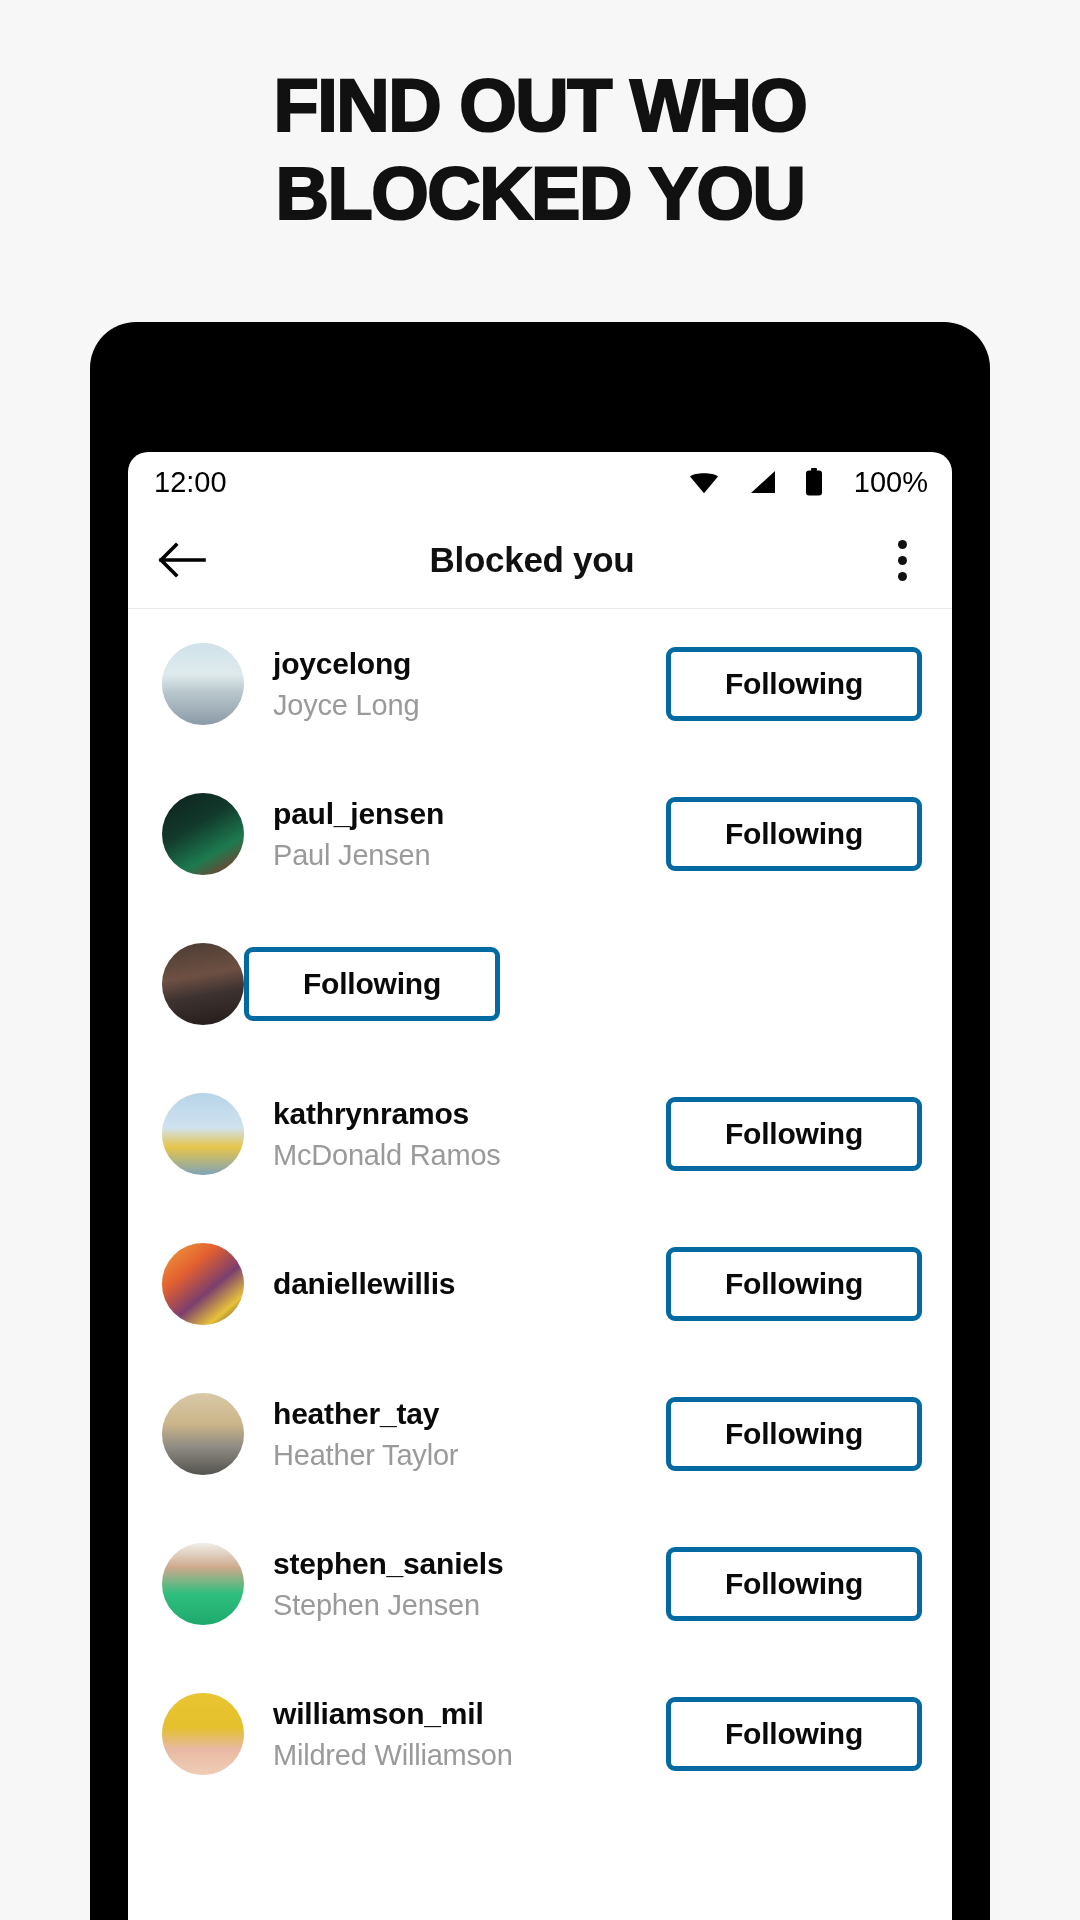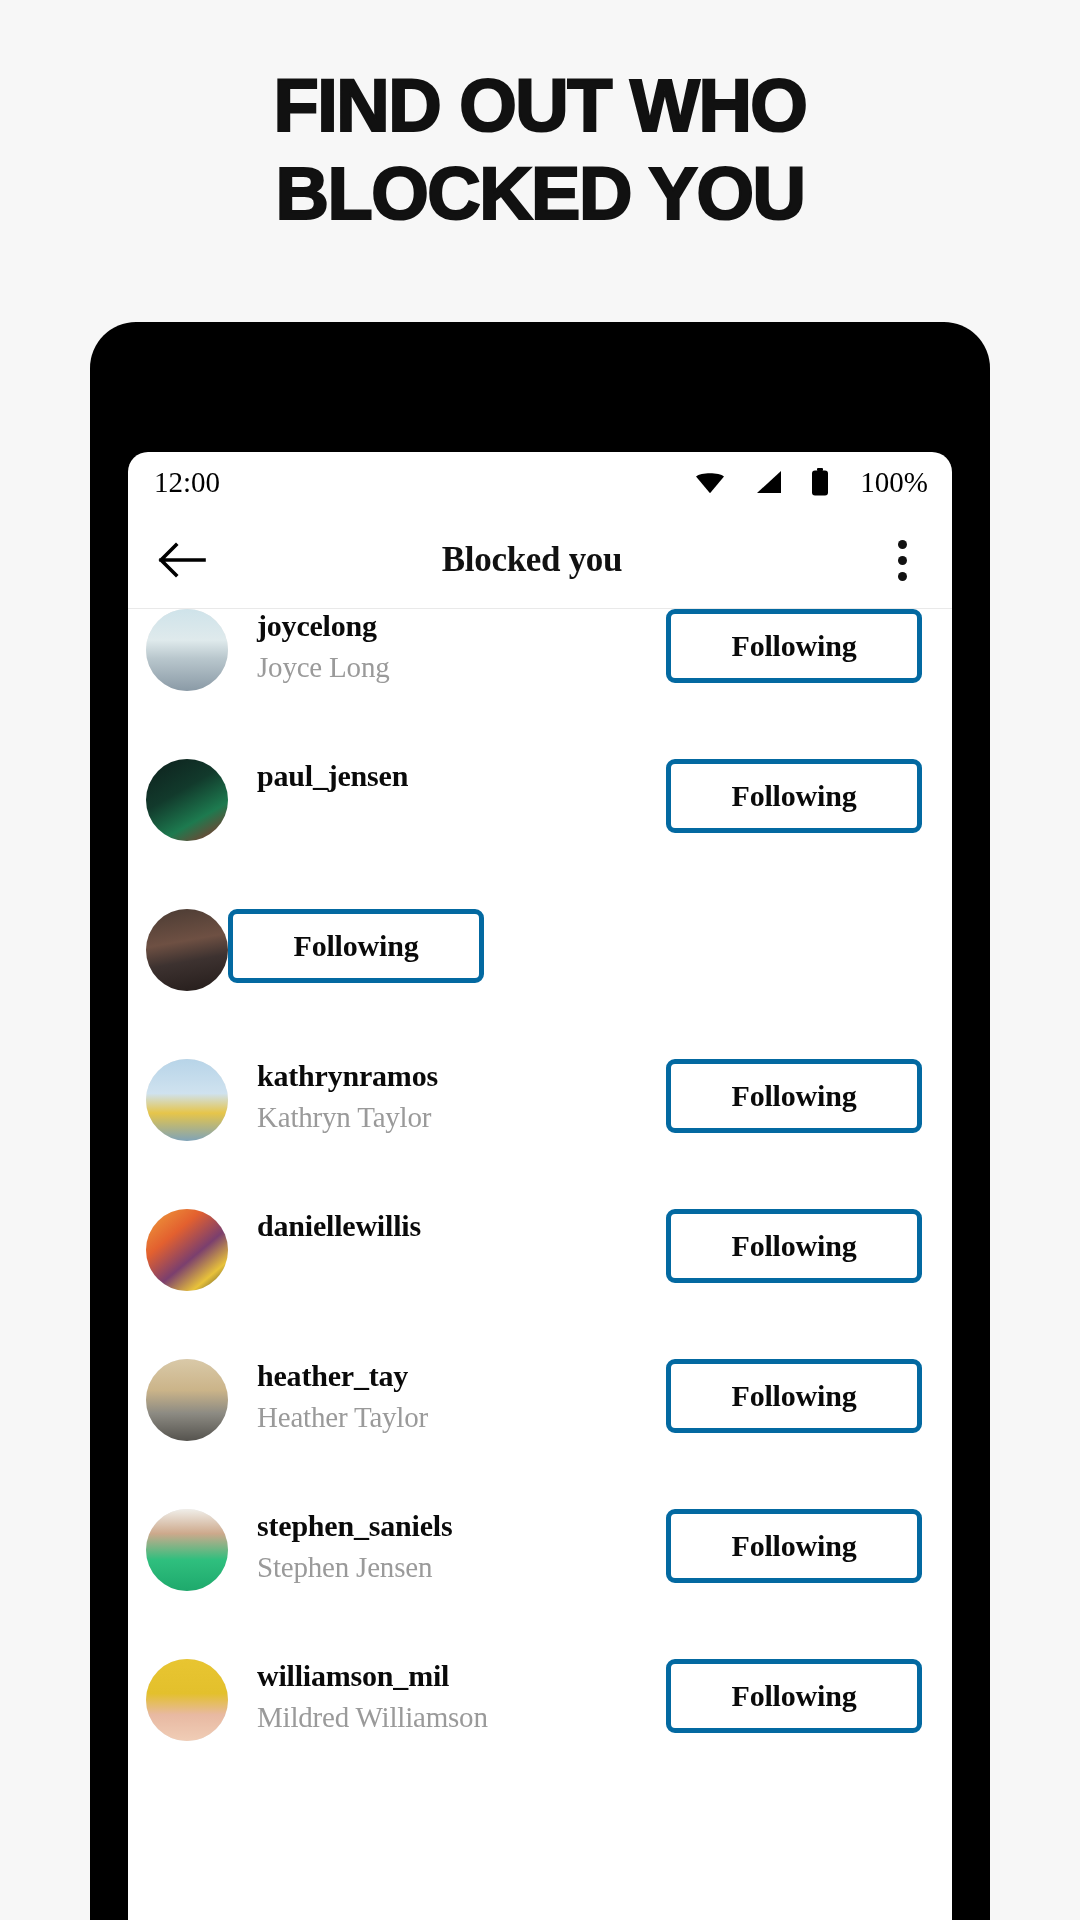--- a/index.html
+++ b/index.html
@@ -34,21 +34,20 @@
     background:#000000;
     border-radius:46px 46px 0 0;
   }
   .phone-screen {
     position:absolute;
     left:128px; top:452px;
     width:824px; height:1468px;
     background:#ffffff;
     border-radius:20px 20px 0 0;
     overflow:hidden;
-    font-family:Liberation Serif, serif;
   }
 
   
   .status-bar {
     position:relative;
     height:60px;
     display:flex;
     align-items:center;
     justify-content:space-between;
     padding:0 24px 0 26px;
@@ -115,22 +114,22 @@
     border-radius:50%;
     background:#111;
   }
 
   
   .user-list { position:relative; }
   .user-row {
     position:relative;
     height:150px;
     display:flex;
-    align-items:flex-start;
-    padding:0 30px 0 18px;
+    align-items:center;
+    padding:0 30px 0 34px;
   }
   .avatar {
     width:82px; height:82px;
     border-radius:50%;
     flex:0 0 82px;
     overflow:hidden;
     position:relative;
     background:#e8e8e8;
   }
   .avatar-art { position:absolute; inset:0; }
@@ -245,38 +244,39 @@
         <div class="follow-btn">Following</div>
       </div>
       <div class="user-row">
         <div class="avatar">
           <div class="avatar-art" style="background: linear-gradient(150deg, rgb(13, 31, 28) 0%, rgb(18, 58, 44) 40%, rgb(29, 122, 79) 70%, rgb(156, 42, 36) 100%);"></div>
         </div>
         <div class="user-text">
           <div class="name-line">
             <div class="username">paul_jensen</div>
           </div>
+          <div class="fullname">Paul Jensen</div>
         </div>
         <div class="follow-btn">Following</div>
       </div>
       <div class="user-row">
         <div class="avatar">
           <div class="avatar-art" style="background: linear-gradient(170deg, rgb(74, 59, 51) 0%, rgb(110, 80, 67) 40%, rgb(61, 50, 48) 62%, rgb(36, 28, 26) 100%);"></div>
         </div>
         <div class="follow-btn">Following</div>
       </div>
       <div class="user-row">
         <div class="avatar">
           <div class="avatar-art" style="background: linear-gradient(rgb(183, 212, 232) 0%, rgb(207, 226, 239) 42%, rgb(230, 197, 74) 66%, rgb(127, 163, 184) 100%);"></div>
         </div>
         <div class="user-text">
           <div class="name-line">
             <div class="username">kathrynramos</div>
           </div>
-          <div class="fullname">Kathryn Taylor</div>
+          <div class="fullname">McDonald Ramos</div>
         </div>
         <div class="follow-btn">Following</div>
       </div>
       <div class="user-row">
         <div class="avatar">
           <div class="avatar-art" style="background: linear-gradient(140deg, rgb(240, 162, 60) 0%, rgb(227, 96, 47) 32%, rgb(123, 63, 110) 58%, rgb(232, 194, 58) 80%, rgb(43, 43, 43) 100%);"></div>
         </div>
         <div class="user-text">
           <div class="name-line">
             <div class="username">daniellewillis</div>

